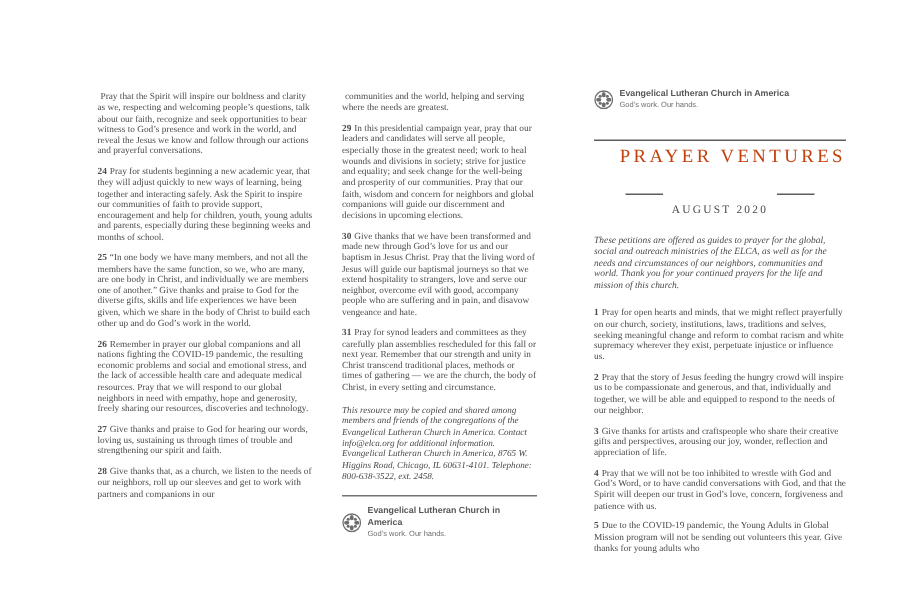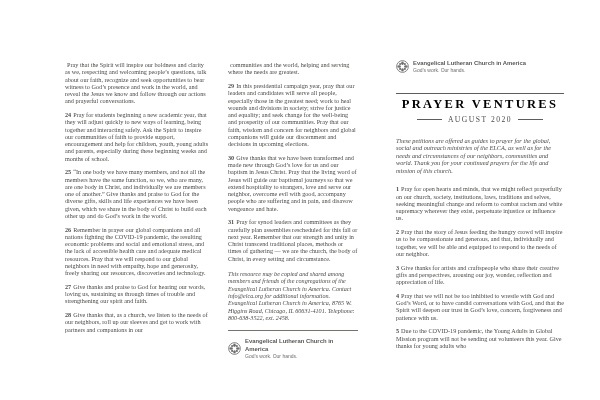--- a/index.html
+++ b/index.html
@@ -23,26 +23,26 @@
 
   .logo-row { display:flex; align-items:center; gap:4px; font-family:"Liberation Sans", sans-serif; }
   .logo-text { display:flex; flex-direction:column; line-height:1.25; }
   .logo-name { font-weight:bold; font-size:5.9px; color:#585856; }
   .logo-tag  { font-size:5px; color:#6d6d6b; }
 
   .cover .logo-row { margin-bottom:19px; }
 
   .cover-rule { border:none; border-top:1px solid #5d5d5b; margin:0 0 3px 0; }
   .cover-title {
-    font-size:12.5px; letter-spacing:2.3px; text-align:center;
-    color:#000000; margin:2px 0 3px 0; font-weight:bold;
+    font-size:12.5px; letter-spacing:2.3px; text-align:right;
+    color:#c2410c; margin:2px 0 3px 0; font-weight:normal;
   }
   .subtitle-row { display:flex; align-items:center; justify-content:center; gap:6px; color:#4a4a48; }
   .subtitle-row .dash { width:25px; border-top:1px solid #5d5d5b; height:0; }
-  .cover-subtitle { font-size:7.6px; letter-spacing:1.5px; }
+  .cover-subtitle { font-size:7.6px; letter-spacing:1.5px;margin-top:20px; }
 
   .cover-intro { font-style:italic; font-size:6.3px; line-height:1.2; margin:13px 0 11px 0; }
 
   .rose-icon { flex:0 0 auto; }
 </style>
 </head>
 <body>
 
 <div class="sheet">
 

